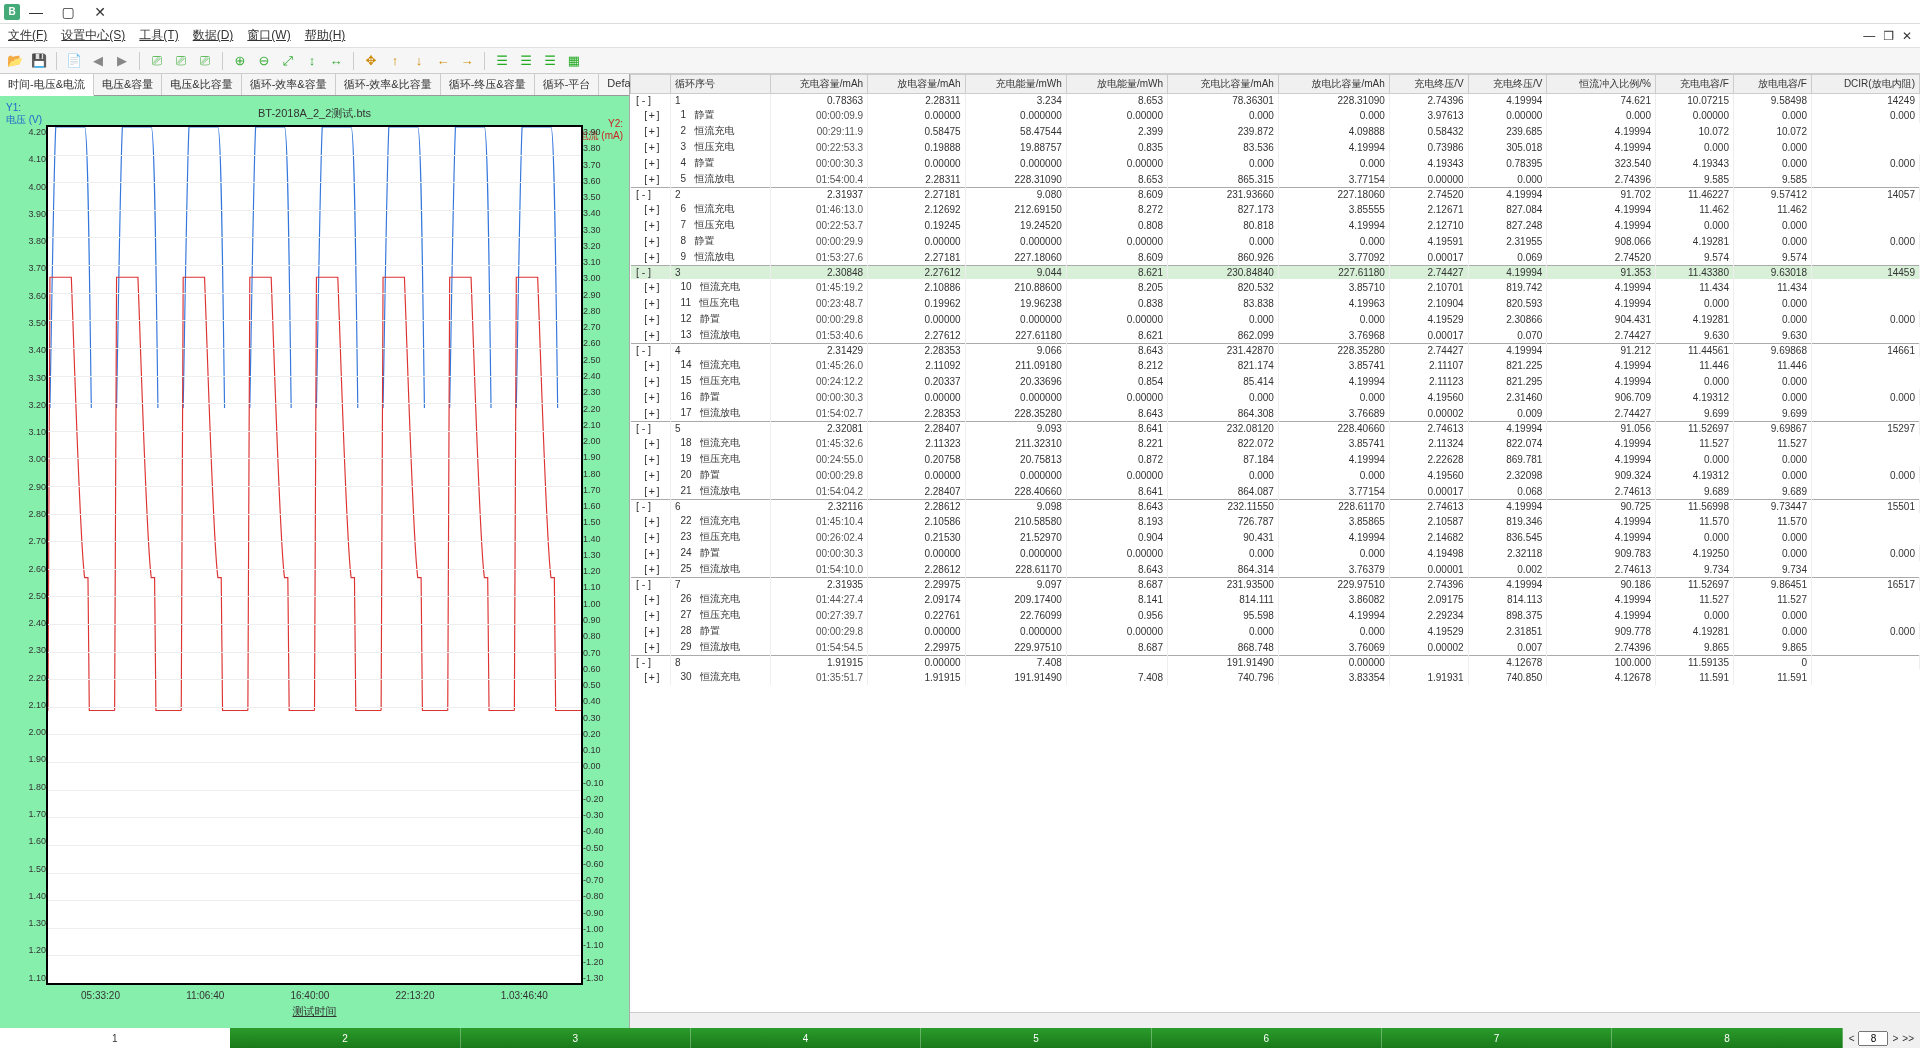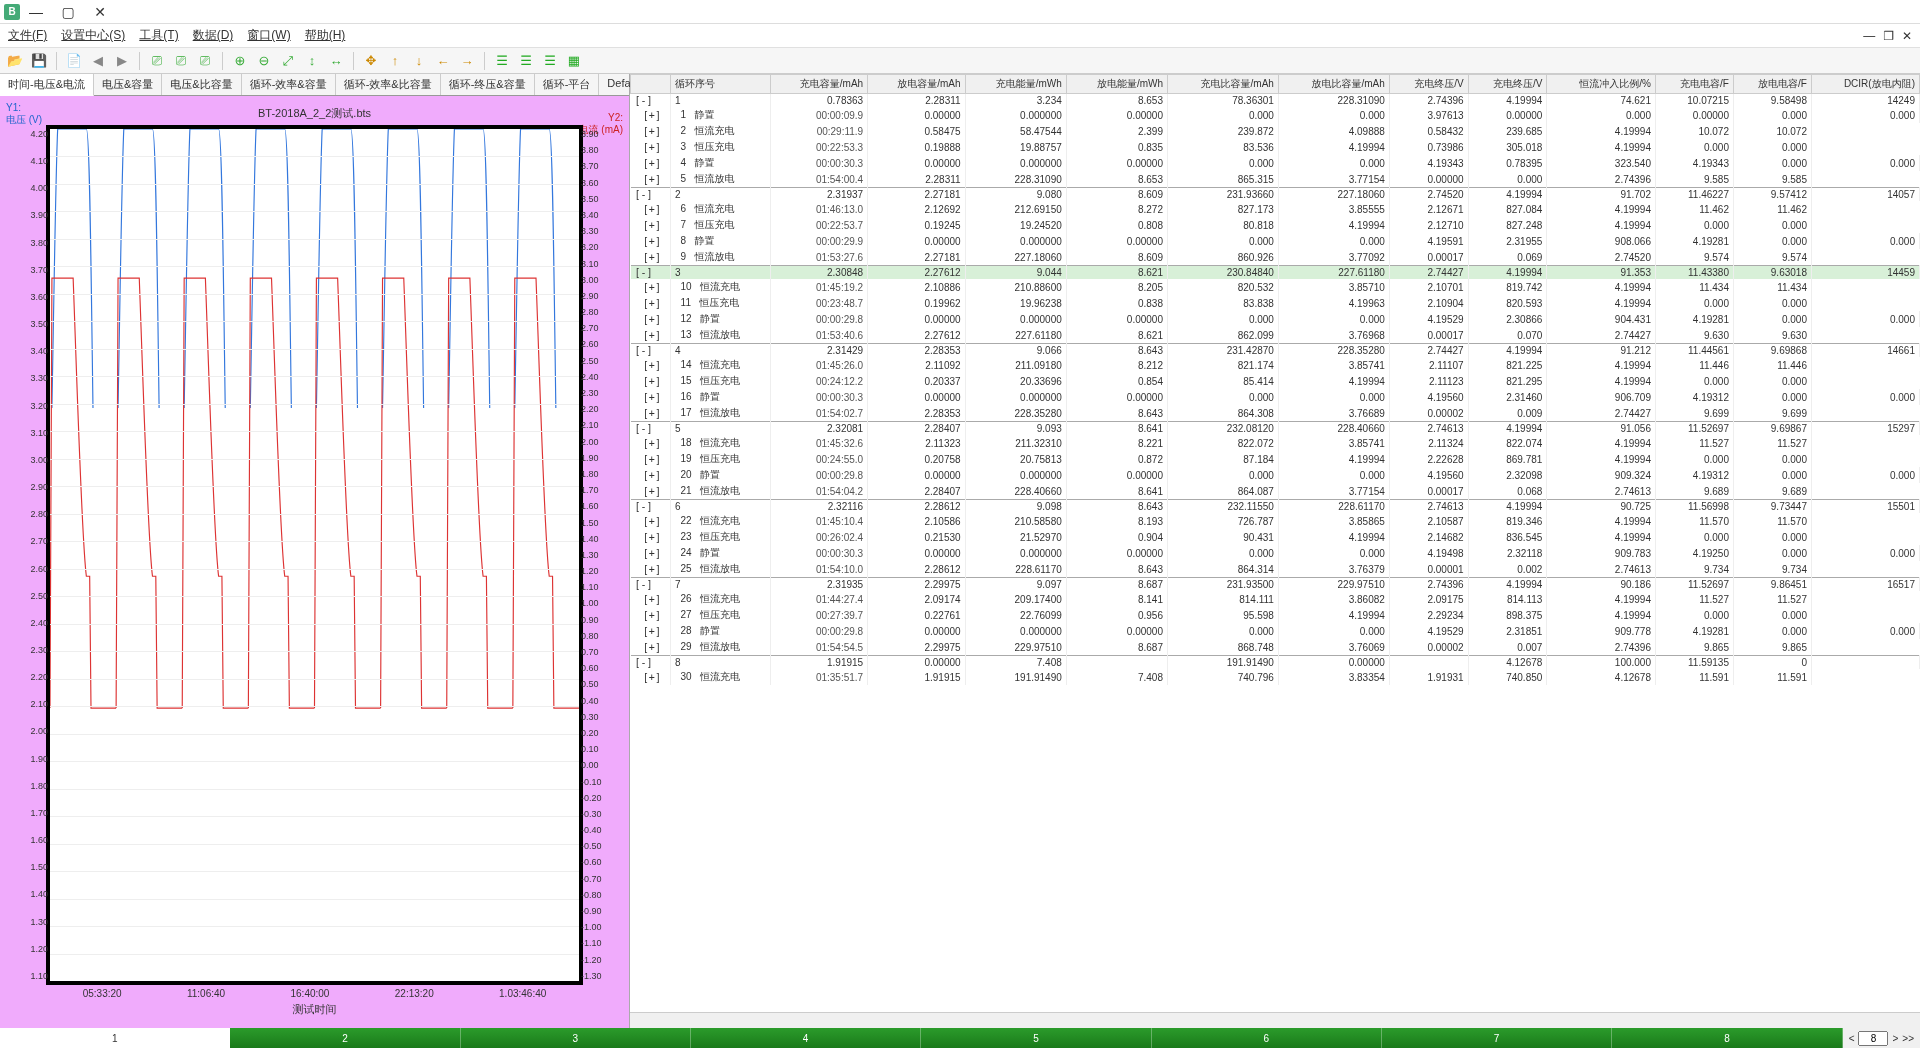--- a/index.html
+++ b/index.html
@@ -13,29 +13,29 @@
 .menubar .menu-item { cursor: pointer; text-decoration: underline; }
 .menubar .mdi-btns { margin-left: auto; display: flex; gap: 8px; font-size: 12px; }
 .toolbar { height: 26px; display: flex; align-items: center; padding: 0 4px; gap: 2px; border-bottom: 1px solid #ccc; background: #f6f6f6; }
 .toolbar .tbtn { width: 22px; height: 22px; display: flex; align-items: center; justify-content: center; border-radius: 2px; cursor: pointer; font-size: 13px; }
 .toolbar .sep { width: 1px; height: 18px; background: #ccc; margin: 0 4px; }
 .content { display: flex; height: calc(100vh - 24px - 24px - 26px - 20px); }
 .left { width: 630px; display: flex; flex-direction: column; border-right: 1px solid #aaa; justify-content: space-between; }
 .tabs { display: flex; border-bottom: 1px solid #999; font-size: 11px; background: #f5f5f5; }
 .tab { padding: 3px 8px; border-right: 1px solid #ccc; cursor: pointer; white-space: nowrap; }
 .tab.active { background: #fff; border-bottom: 1px solid #fff; margin-bottom: -1px; }
-.chart-area { flex: 1; position: relative; background: #f0abfc; padding: 6px; }
+.chart-area { flex: 1; position: relative; background: #86efac; padding: 6px; }
 .y-labels { position: absolute; left: 6px; top: 6px; font-size: 10px; color: #2266cc; }
-.y2-labels { position: absolute; right: 6px; top: 16px; font-size: 10px; color: #cc2222; text-align: right; }
+.y2-labels { position: absolute; right: 6px; top: 22px; font-size: 10px; color: #cc2222; text-align: right; }
 .chart-title { text-align: center; font-size: 11px; padding: 4px 0; }
-.chart { position: relative; margin: 0 40px; height: calc(100% - 60px); border: 4px solid #000000; background: #fff; }
+.chart { position: relative; margin: 0 40px; height: calc(100% - 60px); border: 2px solid #000000; background: #fff; }
 .y-axis { position: absolute; left: -36px; top: 0; bottom: 0; width: 34px; font-size: 9px; text-align: right; display: flex; flex-direction: column; justify-content: space-between; }
 .y2-axis { position: absolute; right: -36px; top: 0; bottom: 0; width: 34px; font-size: 9px; text-align: left; display: flex; flex-direction: column; justify-content: space-between; }
 .x-axis { position: absolute; left: 0; right: 0; bottom: -18px; display: flex; justify-content: space-around; font-size: 10px; }
-.x-label { position: absolute; bottom: -36px; left: 0; right: 0; text-align: center; font-size: 11px; }
+.x-label { position: absolute; bottom: -36px; left: 0; right: 0; text-align: center; font-size: 11px; text-decoration: underline; }
 .grid-h { position: absolute; left: 0; right: 0; border-top: 1px solid #eee; }
 .plot { position: absolute; inset: 0; }
 .right { flex: 1; display: flex; flex-direction: column; overflow: hidden; }
 .data-table { flex: 1; overflow: auto; font-size: 10px; }
 .data-table table { border-collapse: collapse; width: 100%; }
 .data-table th { background: #f0f0f0; border: 1px solid #ccc; padding: 2px 4px; font-weight: normal; white-space: nowrap; text-align: right; position: sticky; top: 0; }
 .data-table th:first-child, .data-table th:nth-child(2) { text-align: left; }
 .data-table td { border-right: 1px solid #eee; padding: 1px 4px; white-space: nowrap; text-align: right; }
 .data-table td:first-child, .data-table td:nth-child(2) { text-align: left; }
 .data-table tr.cycle { background: #fff; font-weight: 400; }

